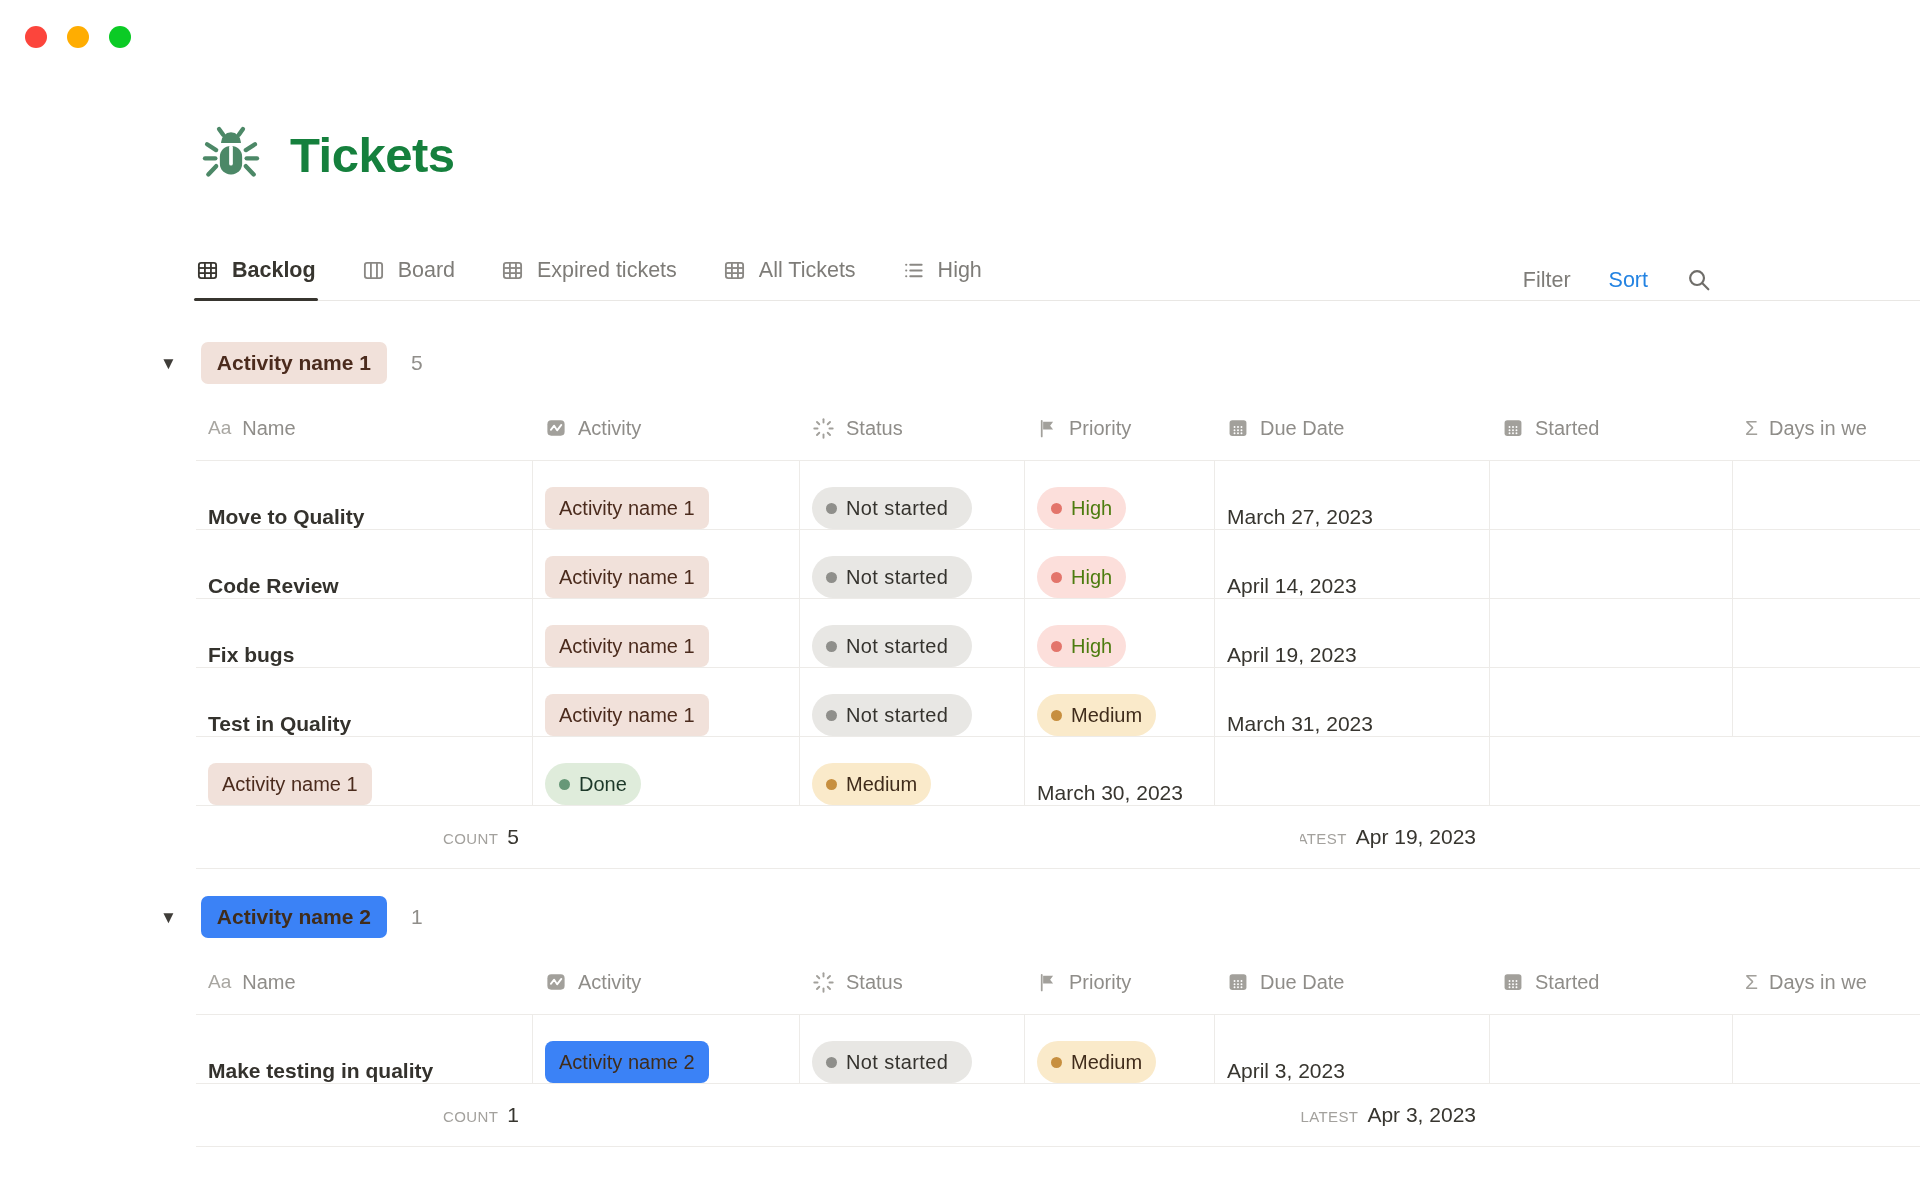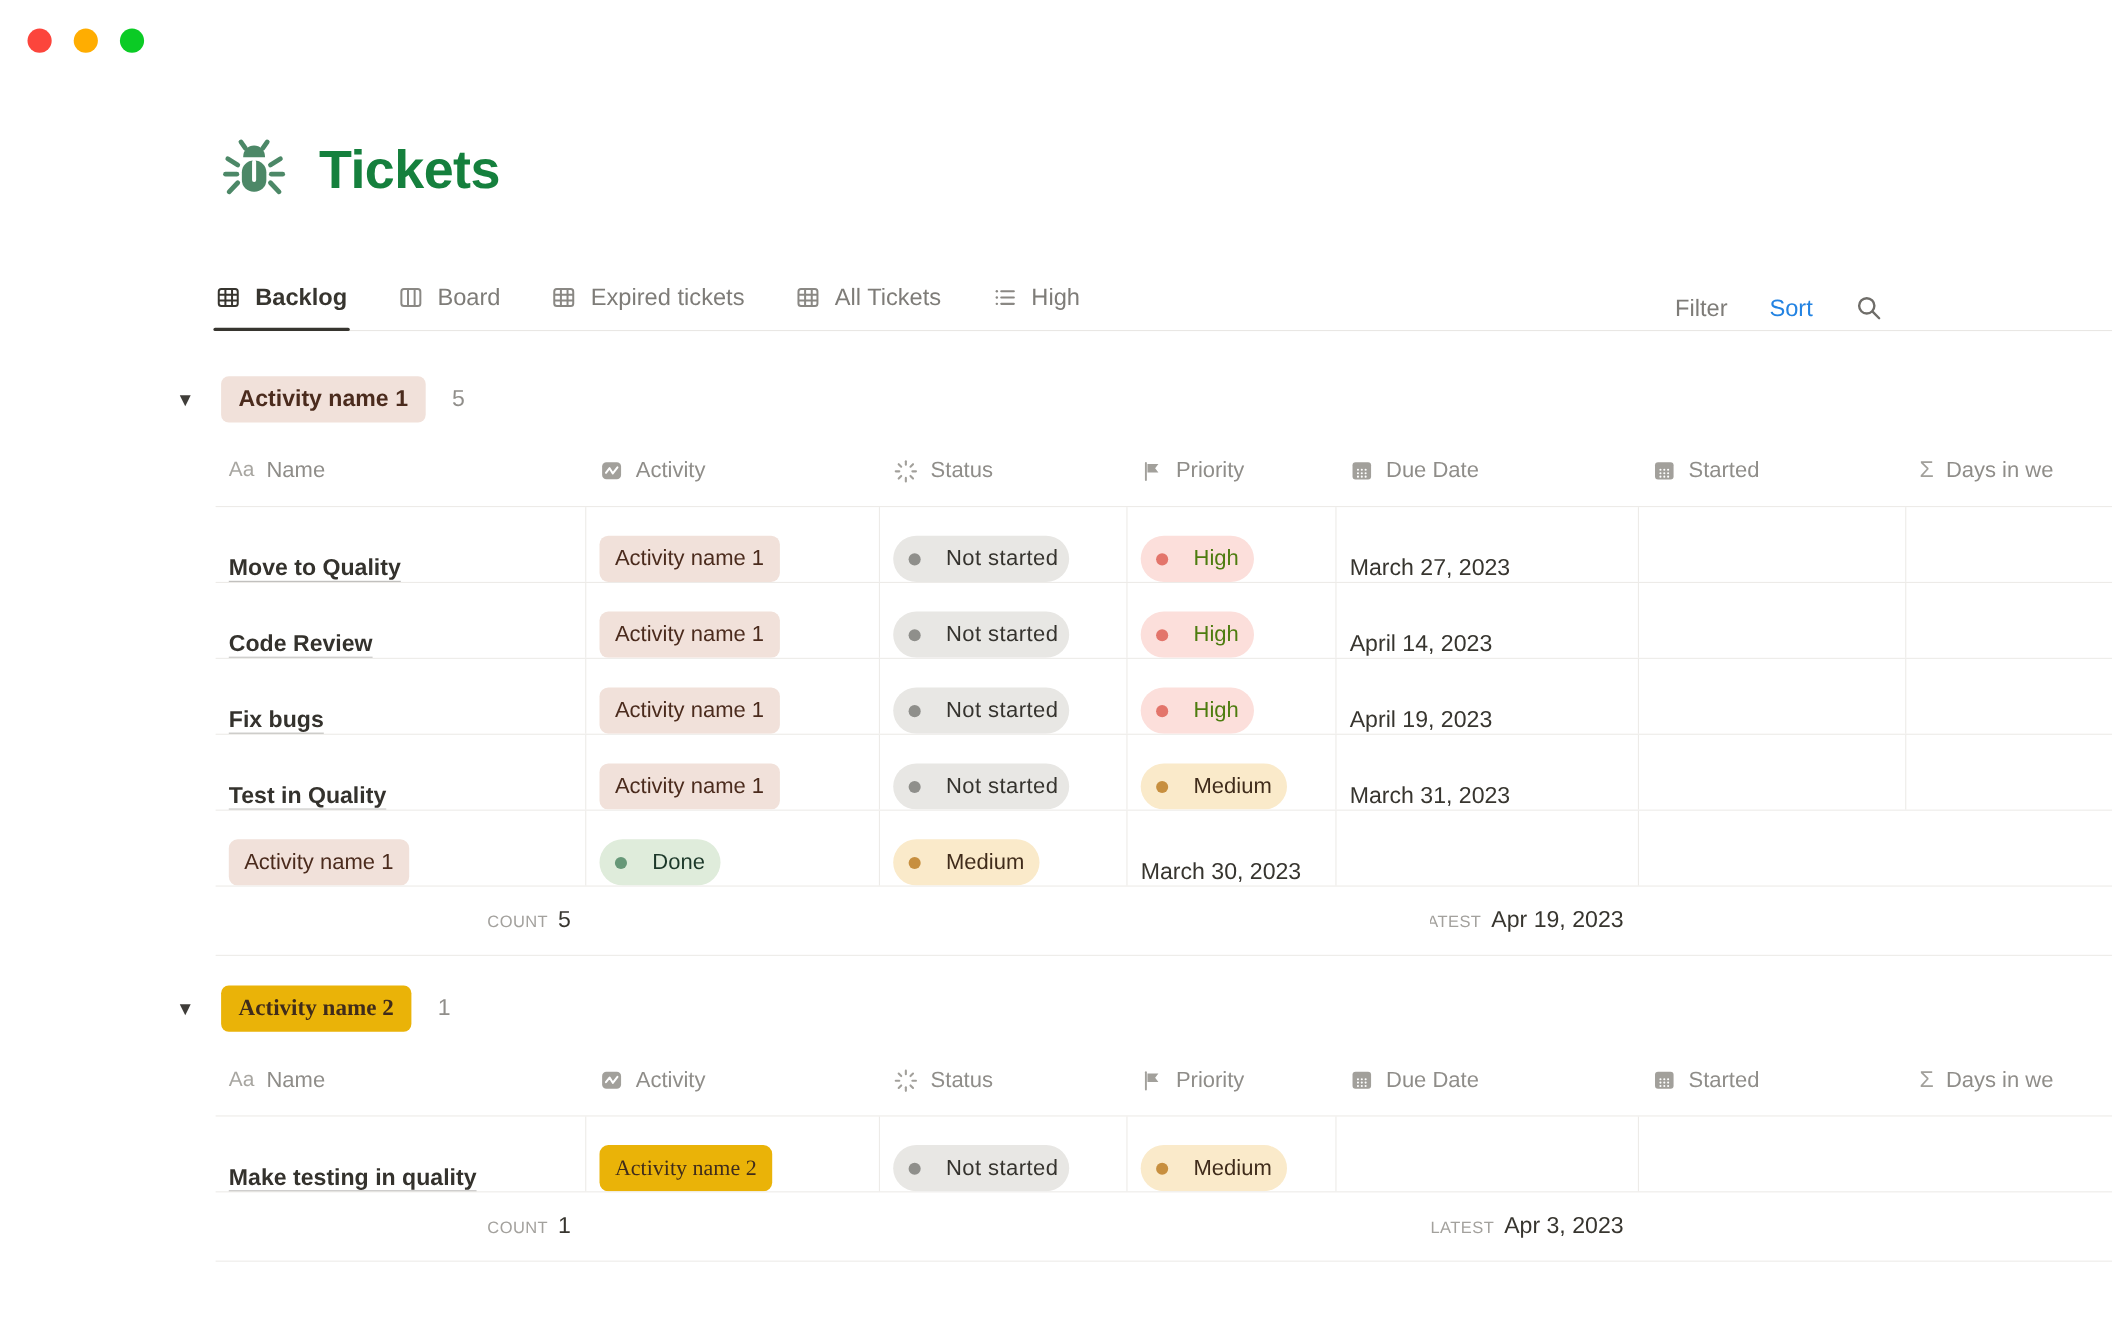--- a/index.html
+++ b/index.html
@@ -58,26 +58,26 @@
   .cell{display:flex;align-items:flex-end;padding:0 12px;border-right:1px solid #EDEBE8;
     overflow:hidden;white-space:nowrap;}
   .cell:last-child{border-right:none;}
   .row-name{font-size:21px;font-weight:600;color:#34322D;
     text-decoration:underline;text-decoration-color:rgba(55,53,47,0.30);
     text-decoration-thickness:1.5px;text-underline-offset:5px;}
   .date-text{font-size:21px;color:#37352F;}
 
   .pill{display:inline-flex;align-items:center;font-size:20px;line-height:1;
     padding:11px 14px;border-radius:8px;white-space:nowrap;flex:none;}
-  .pill.capsule{border-radius:999px;gap:14px;}
+  .pill.capsule{border-radius:999px;}
   .pill .dot{width:11px;height:11px;border-radius:50%;margin-right:9px;flex:none;}
   .pill.trunc{width:146px;overflow:hidden;padding-right:0;letter-spacing:0.4px;}
 
   .tag-activity1{background:#F1E1DA;color:#4B2B1D;}
-  .tag-activity2{background:#eab308;color:#402C1B;font-family:Liberation Serif, serif;}
+  .tag-activity2{background:#3b82f6;color:#402C1B;}
   .tag-status_gray{background:#E8E7E4;color:#35332E;}
   .tag-status_green{background:#DFECDB;color:#1C3829;}
   .tag-priority_red{background:#FCDFDB;color:#4d7c0f;}
   .tag-priority_yellow{background:#FAEACA;color:#402C1B;}
   .tag-status_gray .dot{background:#8F8F8B;}
   .tag-status_green .dot{background:#679878;}
   .tag-priority_red .dot{background:#E3756B;}
   .tag-priority_yellow .dot{background:#C78F3F;}
 
   .tsummary{display:grid;grid-template-columns:var(--cols);height:62px;align-items:center;
@@ -517,20 +517,23 @@
               <span class="dot"></span>
               <span>Not started</span>
             </span>
           </div>
           <div class="cell">
             <span class="pill capsule tag-priority_yellow">
               <span class="dot"></span>
               <span>Medium</span>
             </span>
           </div>
+          <div class="cell">
+            <span class="date-text">April 3, 2023</span>
+          </div>
           <div class="cell"></div>
           <div class="cell"></div>
         </div>
         <div class="tsummary">
           <div class="sum" style="grid-column: 1;">
             <span class="sum-label">COUNT</span>
             <span class="sum-value">1</span>
           </div>
           <div class="sum" style="grid-column: 5;">
             <span class="sum-label">LATEST</span>

